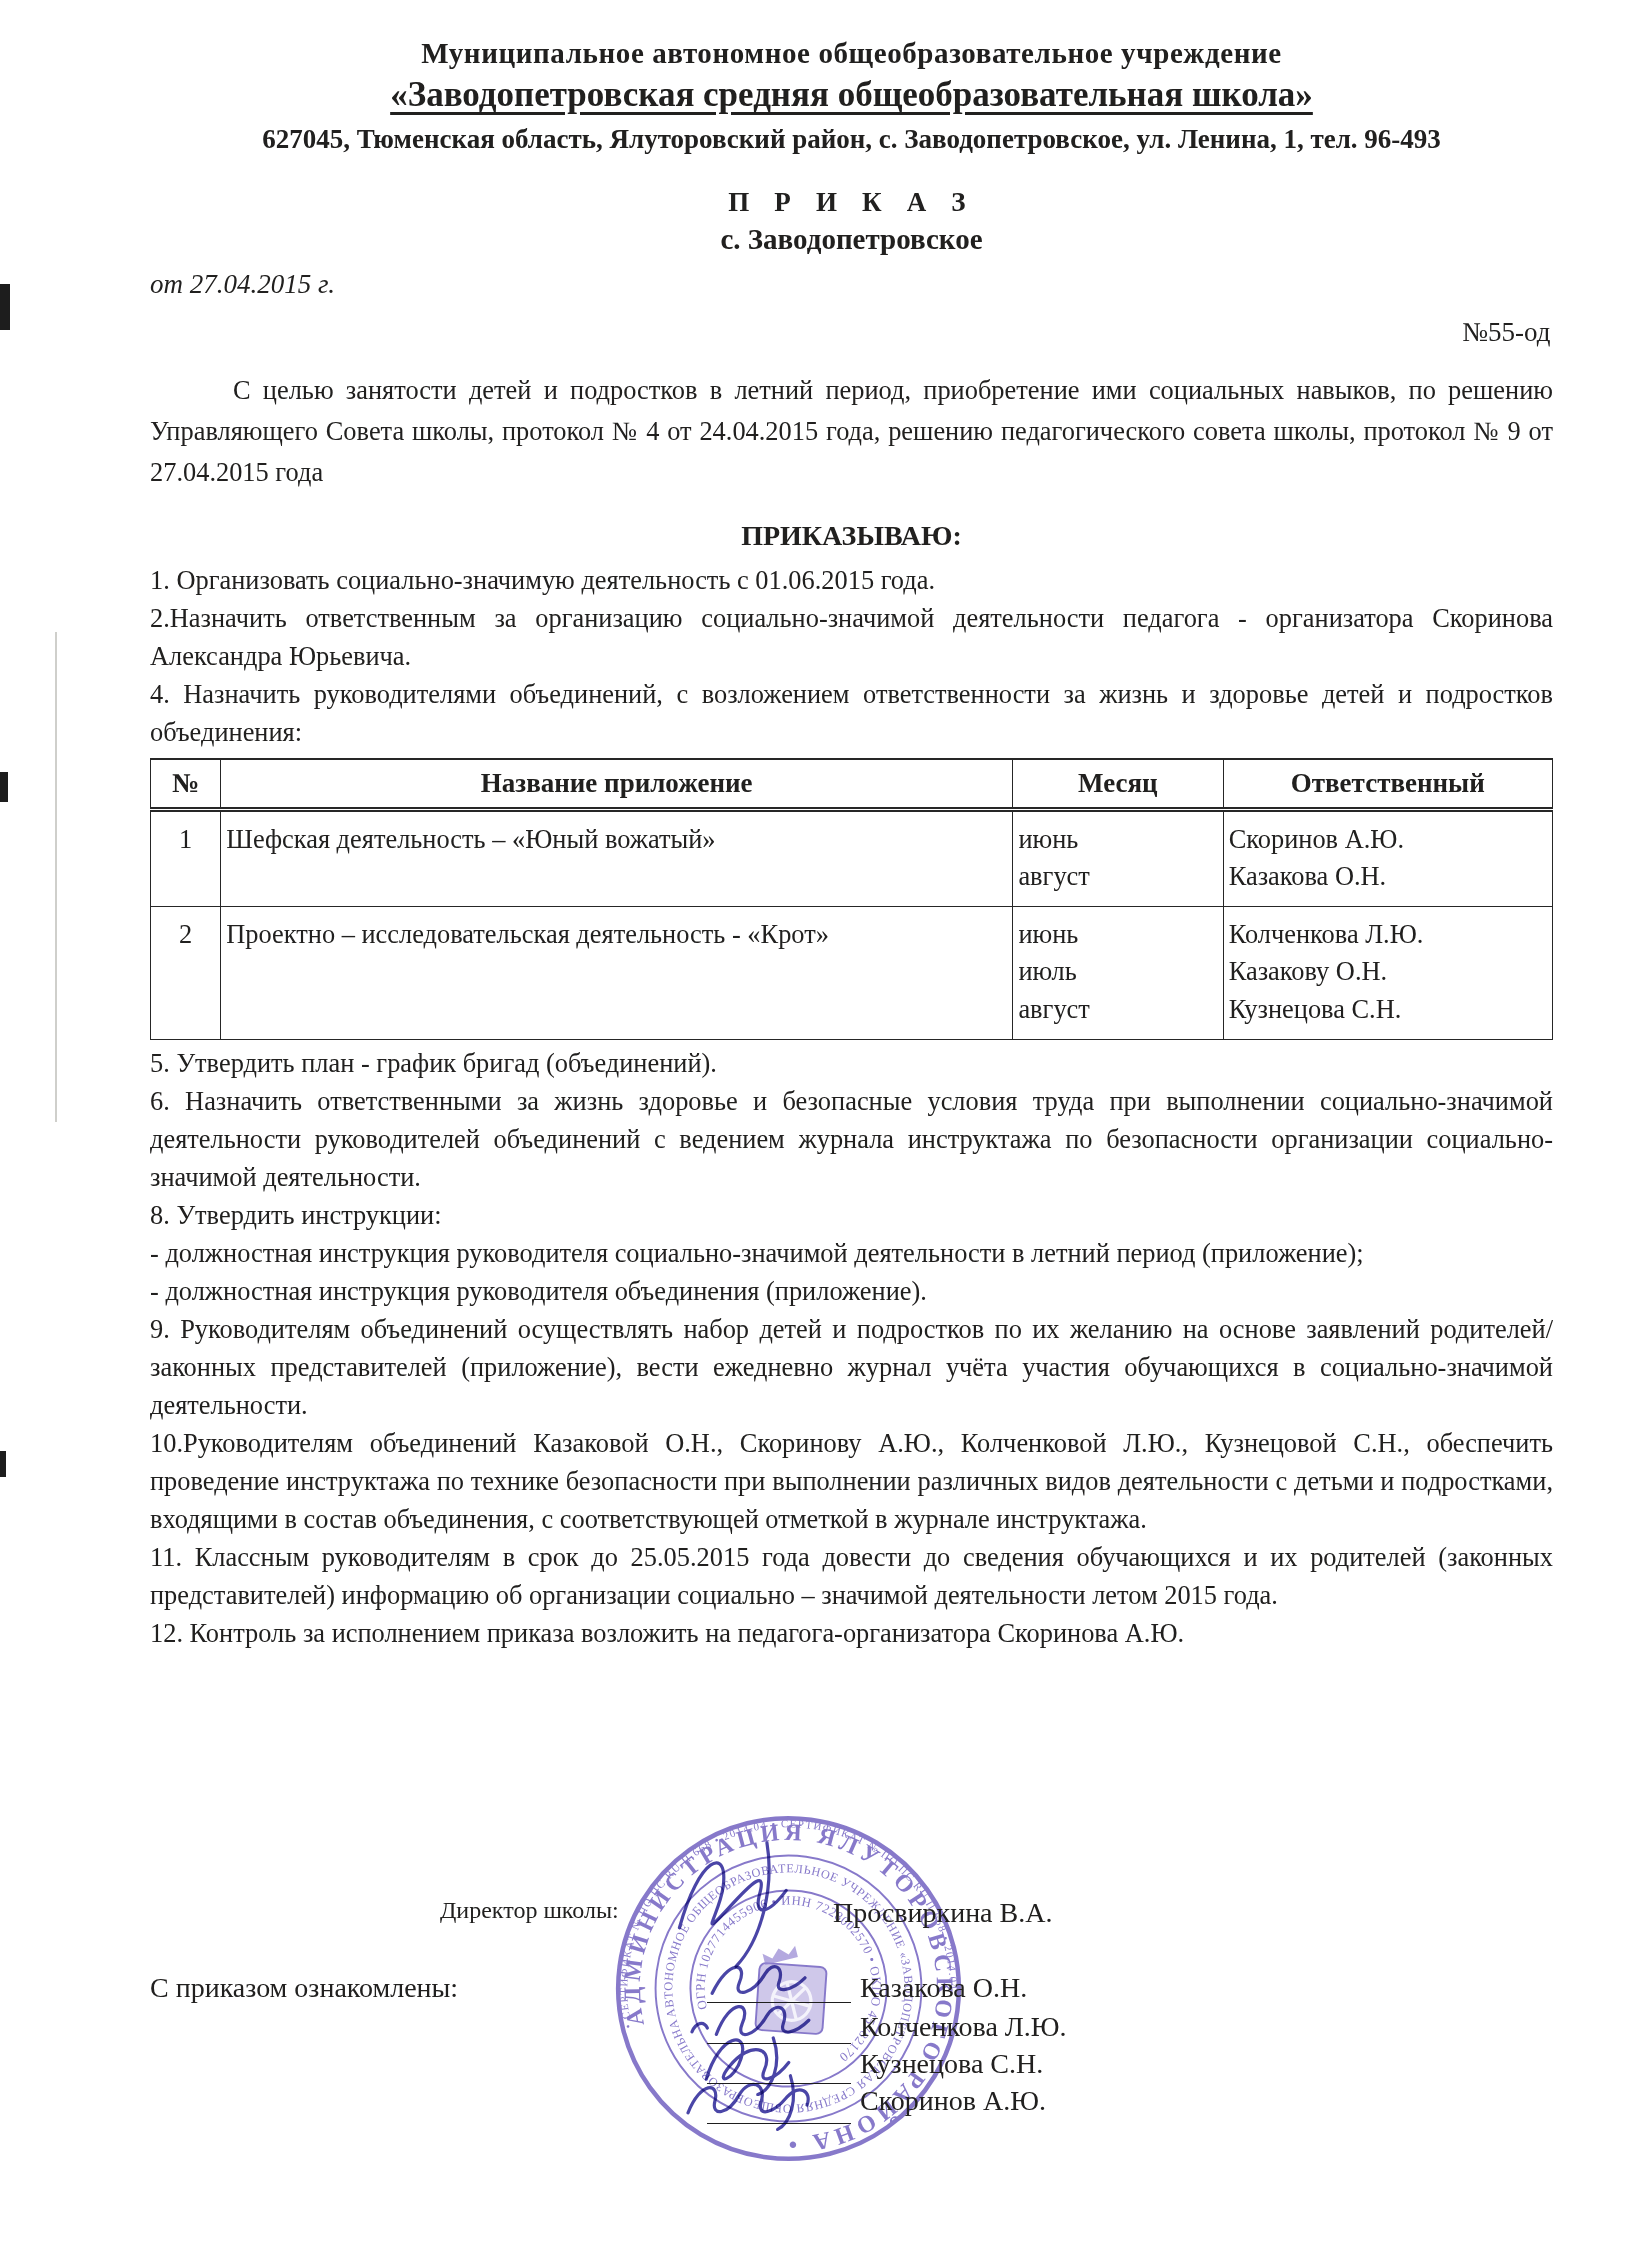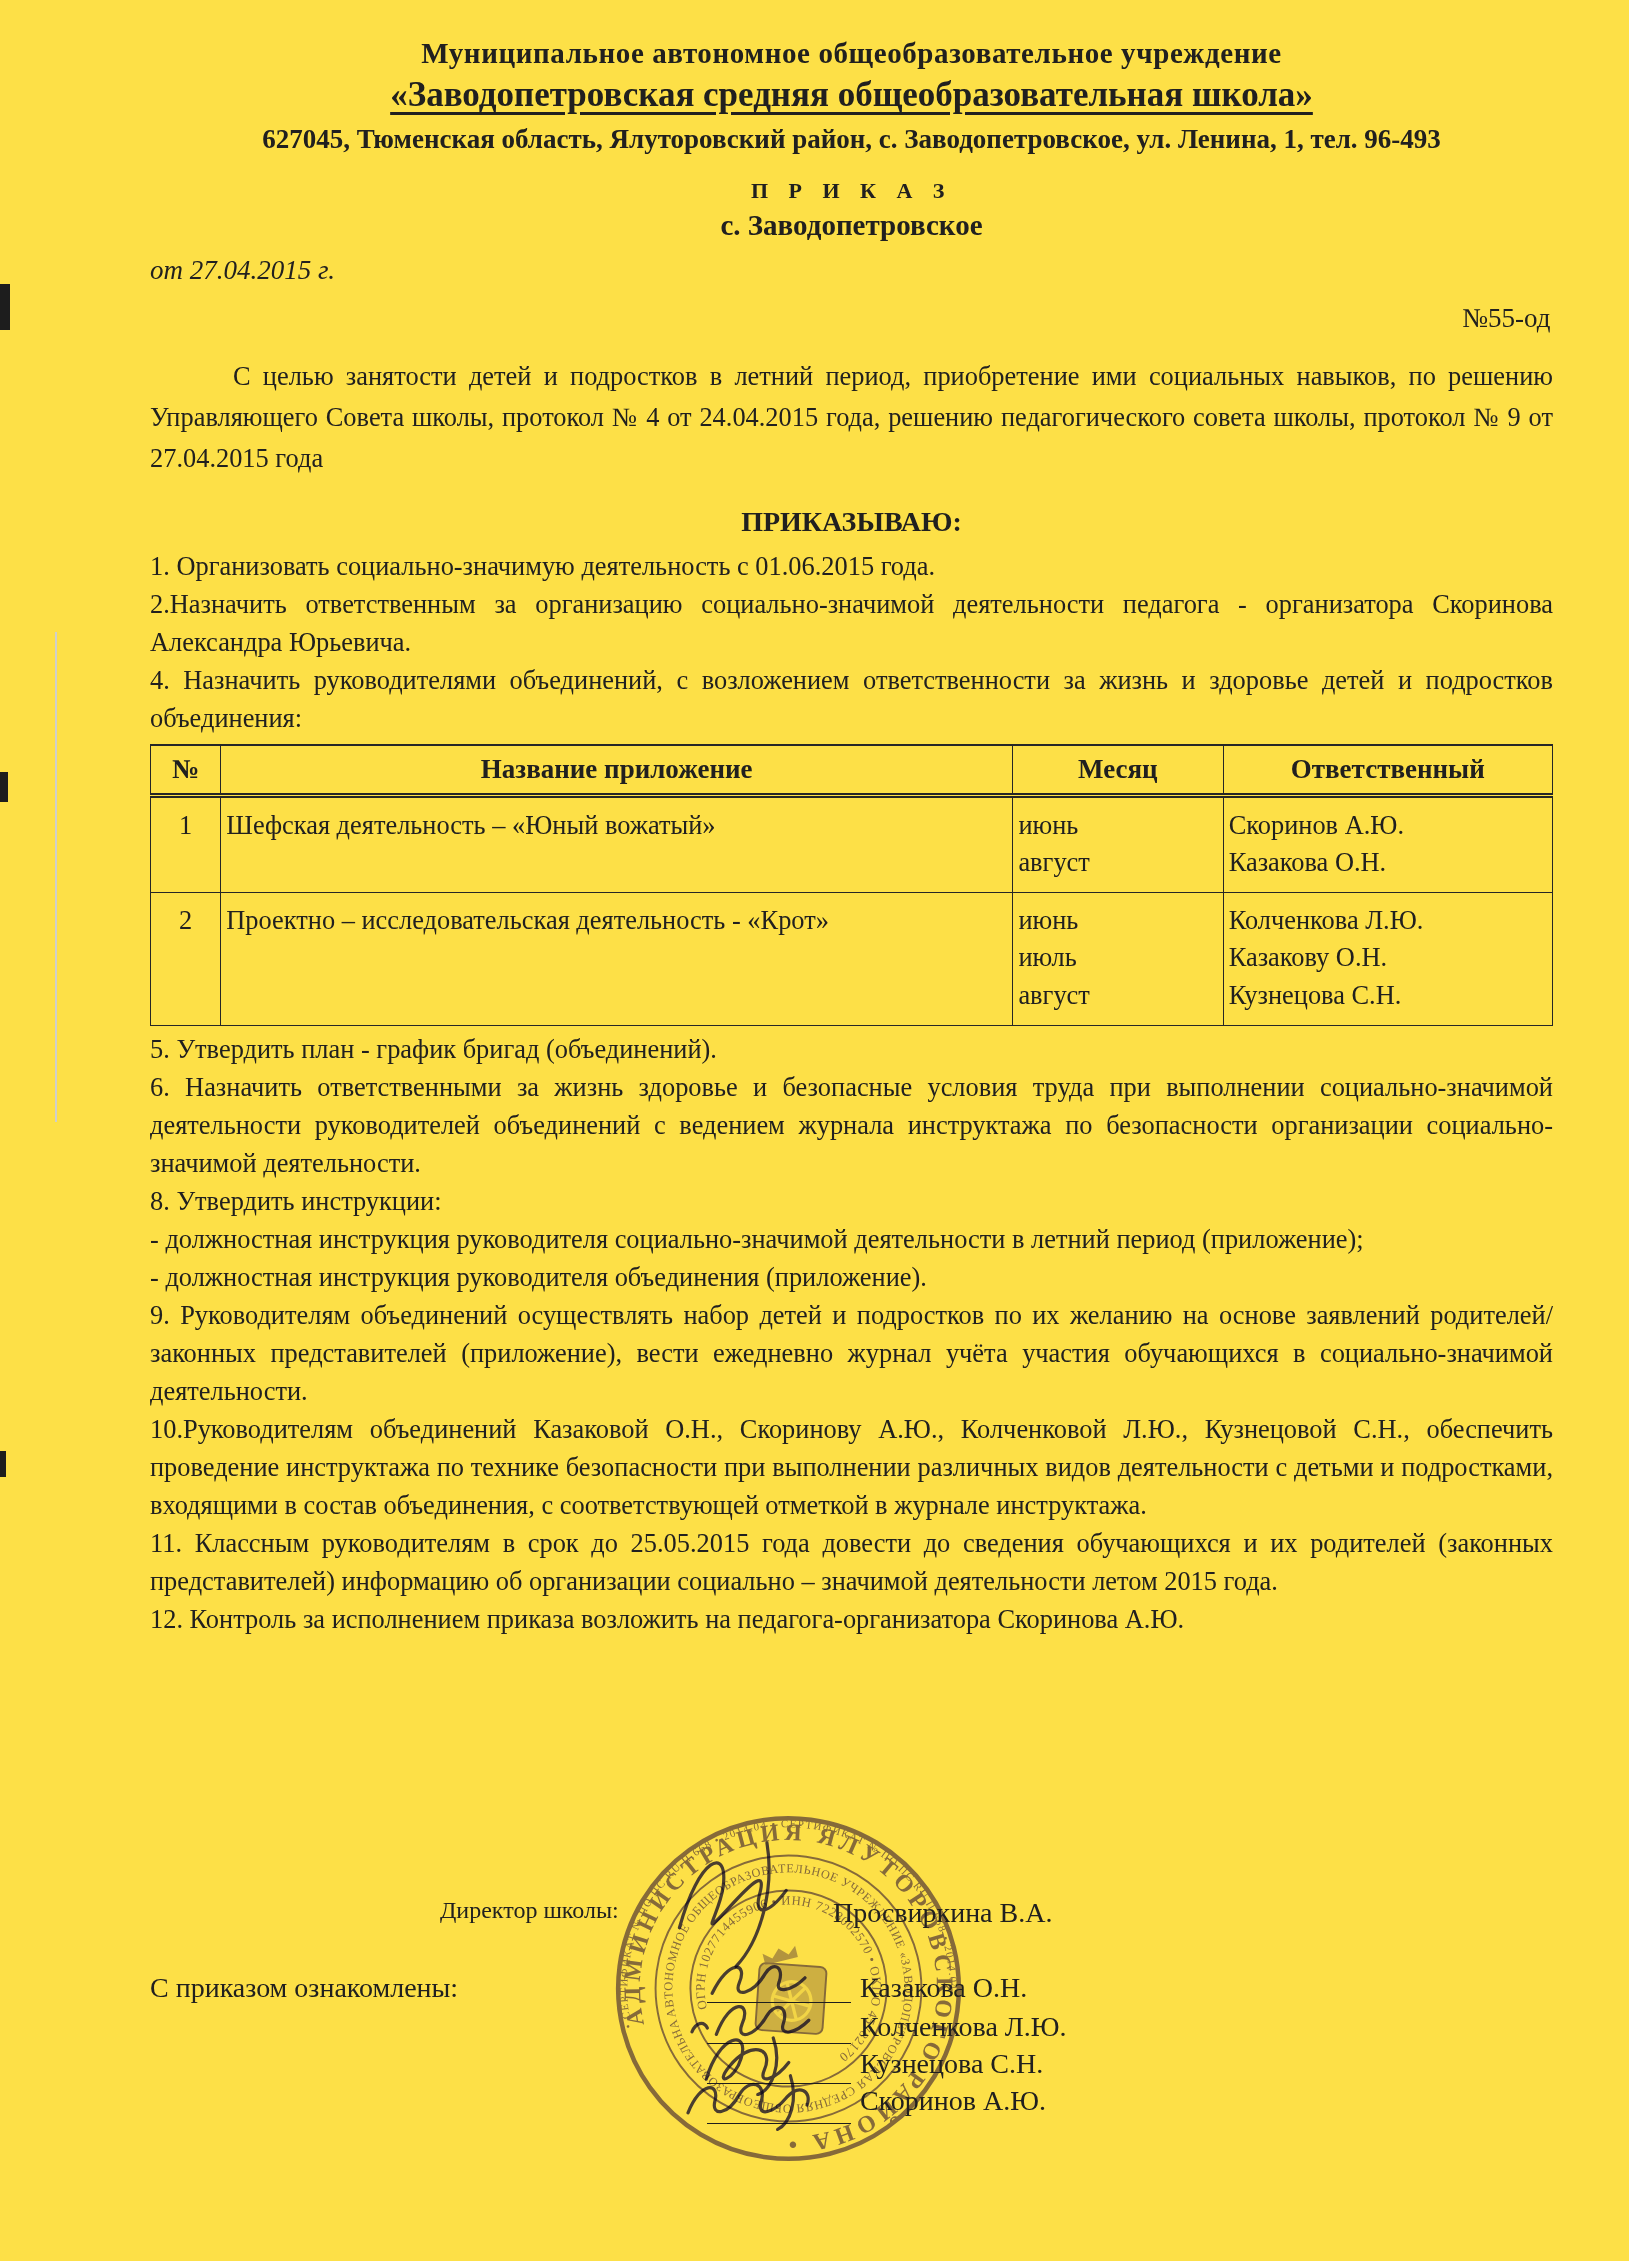--- a/index.html
+++ b/index.html
@@ -1,28 +1,28 @@
 <!DOCTYPE html>
 <html style="font-size:10.3px"><head>
 <meta charset="utf-8">
 <style>
   html,body{margin:0;padding:0;background:#e8e8e6;}
   .page{
     position:relative; width:1630px; height:2261px;
-    background:#fde047; overflow:hidden;
+    background:#ffffff; overflow:hidden;
     font-family:"Liberation Serif", serif;
     color:#21201f;
   }
   .content{position:absolute; left:150px; top:37px; width:1403px;}
   .c{text-align:center;}
   .hdr1{font-size:29px; font-weight:bold; letter-spacing:0.6px;}
   .hdr2{font-size:35px; font-weight:bold; margin-top:5.2px;
         text-decoration:underline; text-decoration-thickness:2.6px; text-underline-offset:6.4px;}
   .hdr3{font-size:27px; font-weight:bold; margin-top:9px;}
-  .title{font-size:22px; font-weight:bold; letter-spacing:0.34em; margin-top:23px;}
+  .title{font-size:27px; font-weight:bold; letter-spacing:0.34em; margin-top:32px;}
   .place{font-size:29px; font-weight:bold; margin-top:5.2px;}
   .dateline{font-size:27px; font-style:italic; margin-top:13px;}
   .number{font-size:27px; text-align:right; margin-top:17px; padding-right:2.6px;}
   .subject{font-size:27px; font-style:italic; margin-top:9px; line-height:1.55; max-width:580px;}
   .intro{font-size:26.4px; margin-top:22px; text-indent:83px; text-align:justify; line-height:1.55;}
   .decree{font-size:28px; font-weight:bold; text-align:center; margin-top:22px; margin-bottom:9px;}
   p.item{font-size:26.4px; margin:0; text-align:justify; line-height:1.44;}
   table.assign{width:100%; border-collapse:collapse; table-layout:fixed; margin:7.7px 0 3.9px 0;}
   table.assign col.c1{width:5%;} table.assign col.c2{width:56.5%;}
   table.assign col.c3{width:15%;} table.assign col.c4{width:23.5%;}

